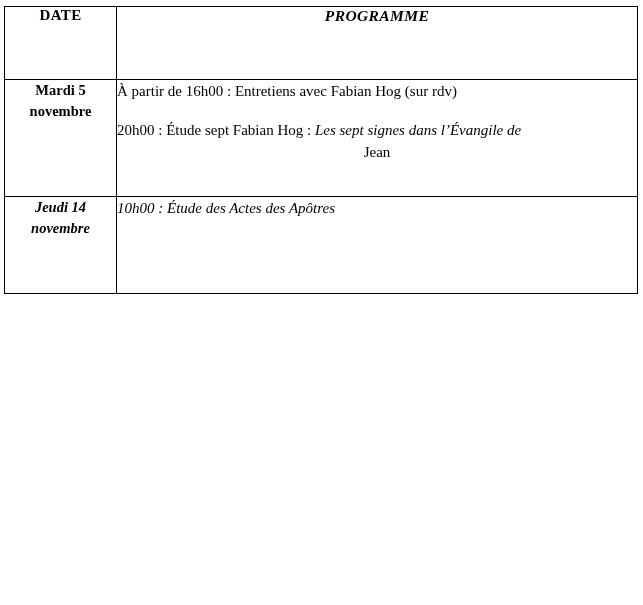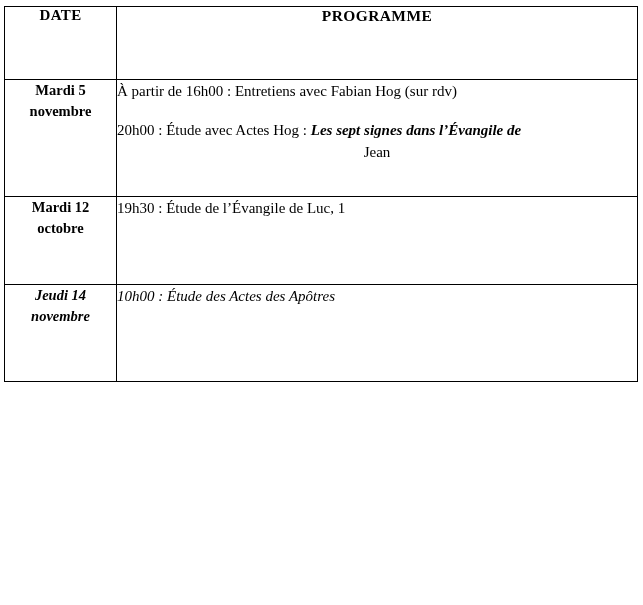--- a/index.html
+++ b/index.html
@@ -40,21 +40,21 @@
   
   .hdr-cell {
     height: 72px;
     text-align: center;
     vertical-align: middle;
     font-weight: bold;
     font-size: 15.5px;
     letter-spacing: 0.4px;
   }
   .hdr-date { font-size: 15px; }
-  .hdr-prog { font-size: 15.5px; }
+  .hdr-prog { font-size: 15.5px; font-style: italic; }
 
   
   .date-cell {
     text-align: center;
     vertical-align: middle;
     font-weight: bold;
     font-size: 14.5px;
     line-height: 1.45;
     padding: 4px 6px;
     margin-left: 32px;
@@ -67,21 +67,20 @@
     text-align: left;
   }
   .prog-line {
     margin: 0 0 0 0;
   }
   .prog-line + .prog-line {
     margin-top: 16px;
   }
   .ital {
     font-style: italic;
-    font-weight: bold;
   }
   .wrap-second {
     display: block;
     text-align: center;
   }
 
   
   .row-h-1 td { height: 116px; }
   .row-h-2 td { height: 105px; }
   .row-h-3 td { height: 75px; }
@@ -107,39 +106,28 @@
       <tr class="row-h-1">
         <td class="date-cell">
           <span>Mardi 5</span><br>
           <span>novembre</span>
         </td>
         <td class="prog-cell">
           <div class="prog-line">
             <span>À partir de 16h00 : Entretiens avec Fabian Hog (sur rdv)</span>
           </div>
           <div class="prog-line">
-            <span>20h00 : Étude avec Actes Hog : </span><span class="ital">Les sept signes dans l’Évangile de</span>
+            <span>20h00 : Étude sept Fabian Hog : </span><span class="ital">Les sept signes dans l’Évangile de</span>
             <span class="wrap-second">Jean</span>
           </div>
         </td>
       </tr>
 
 
 
-      <tr class="row-h-4">
-        <td class="date-cell">
-          <span>Mardi 12</span><br>
-          <span>octobre</span>
-        </td>
-        <td class="prog-cell">
-          <div class="prog-line">
-            <span>19h30 : Étude de l’Évangile de Luc, 1</span>
-          </div>
-        </td>
-      </tr>
 
       <tr class="row-h-5">
         <td class="date-cell">
           <span>Jeudi 14</span><br>
           <span>novembre</span>
         </td>
         <td class="prog-cell">
           <div class="prog-line">
             <span>10h00 : Étude des Actes des Apôtres</span>
           </div>

